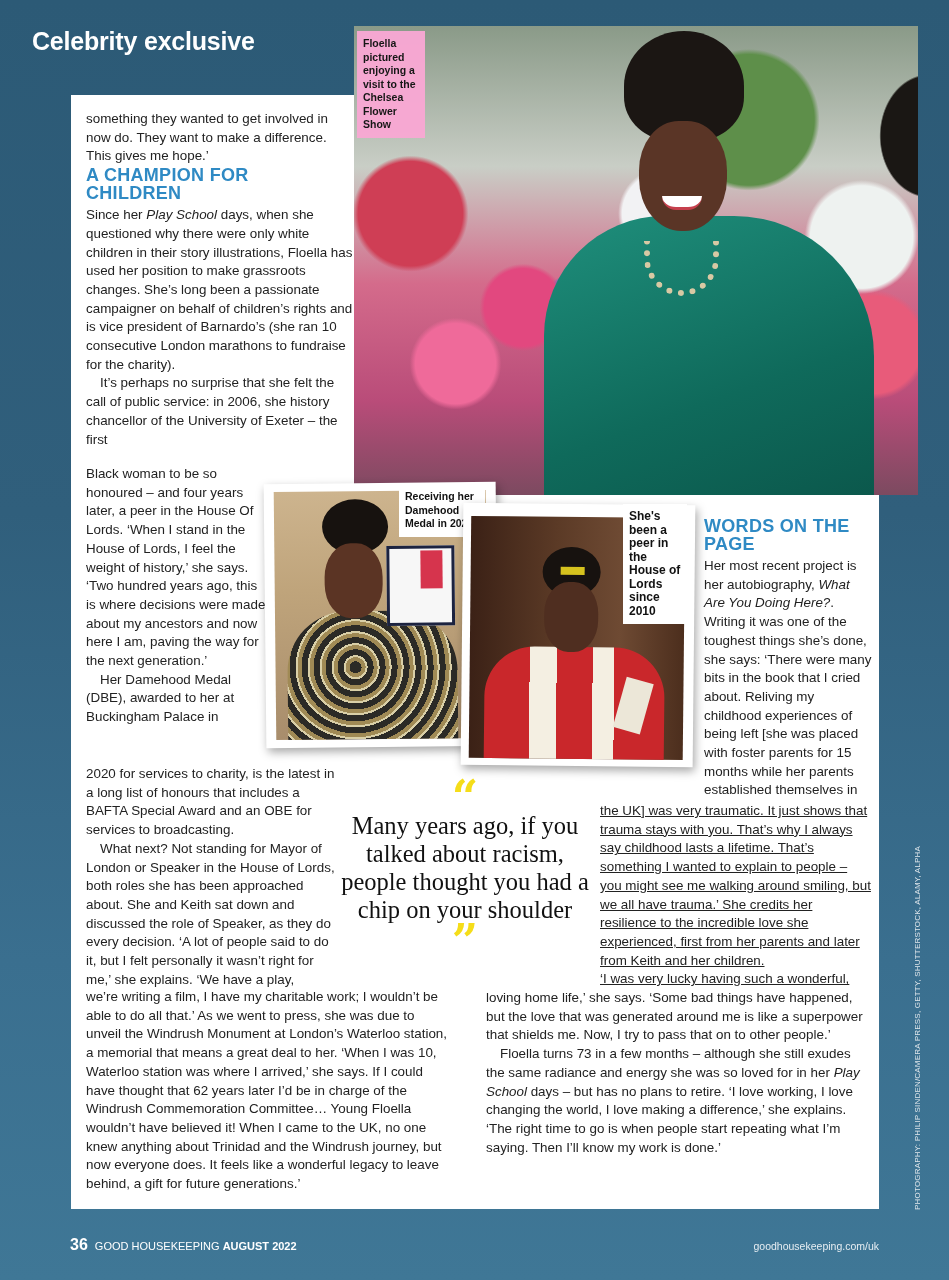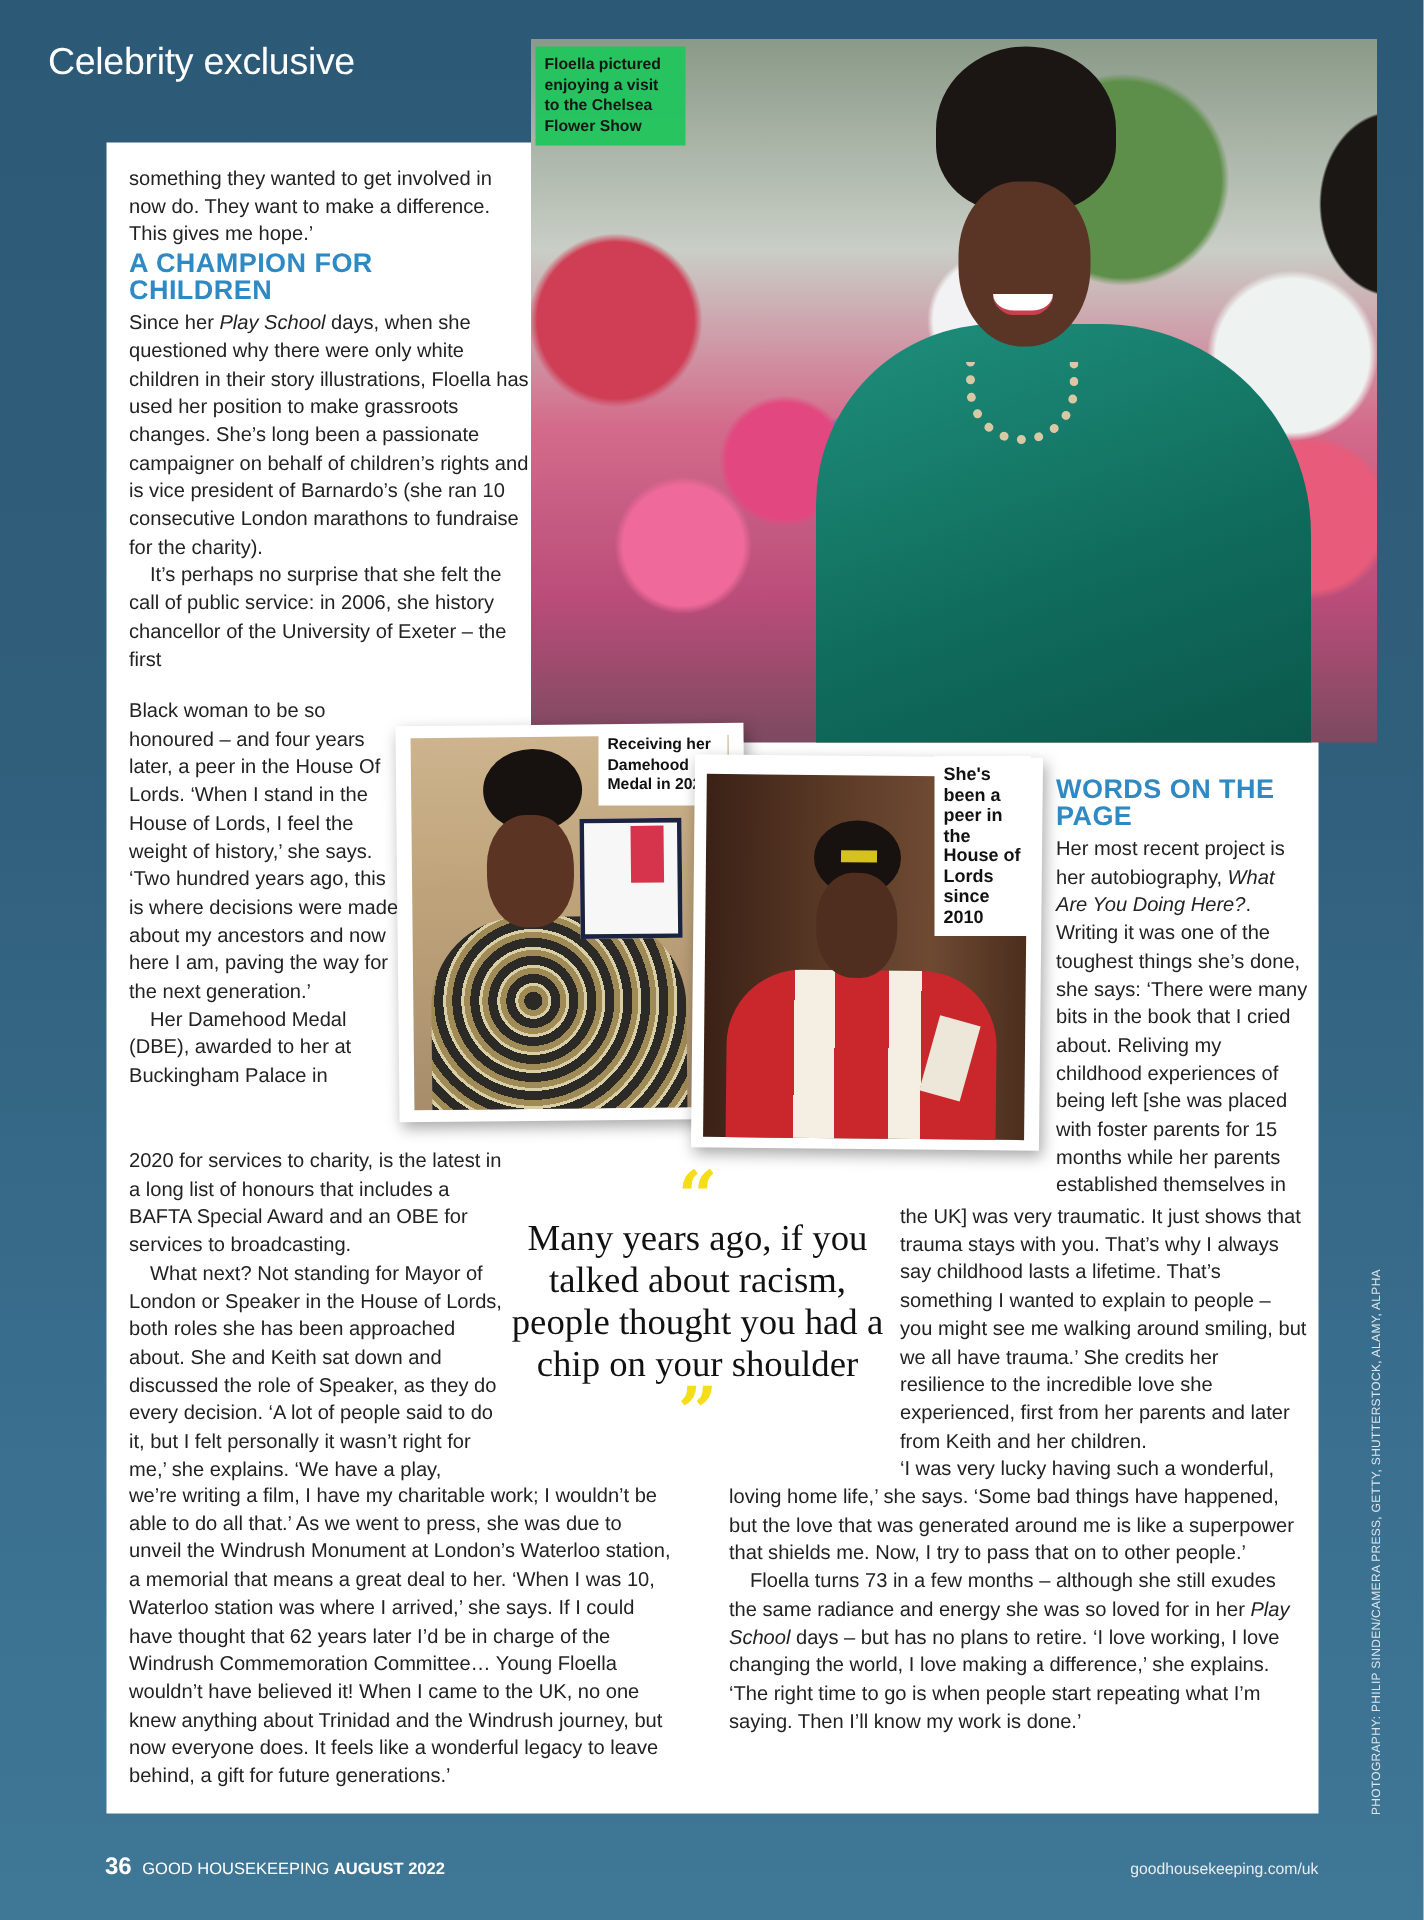--- a/index.html
+++ b/index.html
@@ -5,39 +5,39 @@
   * { box-sizing: border-box; margin: 0; padding: 0; }
   html, body { width: 949px; height: 1280px; overflow: hidden; }
   body {
     position: relative;
     background: linear-gradient(180deg, #2c5a76 0%, #305f7c 40%, #3a6f8f 75%, #3f7796 100%);
     font-family: "Liberation Sans", sans-serif;
     color: #1c1c1c;
   }
   .section-label {
     position: absolute; left: 32px; top: 27px;
-    color: #ffffff; font-weight: normal; font-size: 25px; letter-spacing: -0.2px;
+    color: #ffffff; font-weight: bold; font-size: 25px; letter-spacing: -0.2px;
   }
   .panel {
     position: absolute; left: 71px; top: 95px; width: 808px; height: 1114px;
     background: #ffffff;
   }
   .body-text { font-size: 13.4px; line-height: 18.7px; color: #222; position: absolute; }
   .body-text p { margin: 0; }
   .indent { text-indent: 14px; }
   .heading {
     color: #2f8ac4; font-weight: bold; font-size: 18px; line-height: 18px;
     letter-spacing: 0.3px; text-transform: uppercase;
   }
   .col1 { left: 86px; top: 110px; width: 268px; }
   .col1-narrow { left: 86px; top: 465px; width: 180px; }
   .col1-mid { left: 86px; top: 765px; width: 258px; }
   .bottom-left { left: 86px; top: 988px; width: 365px; }
   .col2 { left: 704px; top: 517px; width: 168px; }
-  .col2-b { left: 600px; top: 802px; width: 272px; }
+  .col2-b { left: 600px; top: 802px; width: 272px; text-decoration: underline; }
   .bottom-right { left: 486px; top: 989px; width: 386px; }
 
   .photo-main {
     position: absolute; left: 354px; top: 26px; width: 564px; height: 469px;
     overflow: hidden;
     background:
       radial-gradient(ellipse 80px 100px at 575px 110px, #1a1714 0 60%, transparent 62%),
       radial-gradient(ellipse 55px 70px at 675px 160px, #4a2e22 0 70%, transparent 72%),
       linear-gradient(160deg, transparent 40%, transparent 41%),
       radial-gradient(circle at 30% 60%, #e2487f 0 8%, transparent 9%),
@@ -68,21 +68,21 @@
     background: #fff; border-radius: 0 0 20px 20px; border-bottom: 3px solid #c6404d;
   }
   .photo-main .necklace {
     position: absolute; left: 290px; top: 215px; width: 75px; height: 55px;
     border: 6px dotted #d8c9a4; border-top: none; border-radius: 0 0 40px 40px;
   }
   .caption {
     position: absolute; background: #ffffff; color: #111; font-weight: bold;
     font-size: 10.5px; line-height: 13.5px; padding: 6px 6px;
   }
-  .cap-main { left: 357px; top: 31px; width: 100px; background: #22c55e; opacity: 0.96; }
+  .cap-main { left: 357px; top: 31px; width: 68px; background: #f9a8d4; opacity: 0.96; }
 
   .polaroid {
     position: absolute; background: #fff;
     box-shadow: 2px 4px 10px rgba(0,0,0,0.35);
   }
   .pol1 { left: 265px; top: 483px; width: 232px; height: 264px; transform: rotate(-0.6deg); }
   .pol2 { left: 462px; top: 504px; width: 232px; height: 262px; transform: rotate(0.6deg); }
   .pol1 .pic {
     position: absolute; left: 10px; top: 8px; width: 212px; height: 248px;
     background: linear-gradient(180deg, #cdb48e 0%, #bfa47b 40%, #a88d6c 100%);

